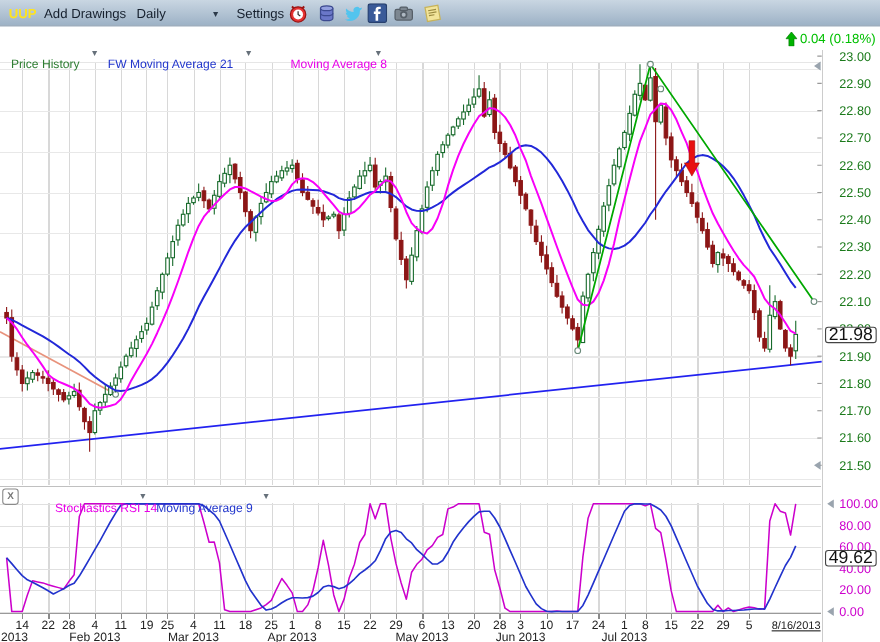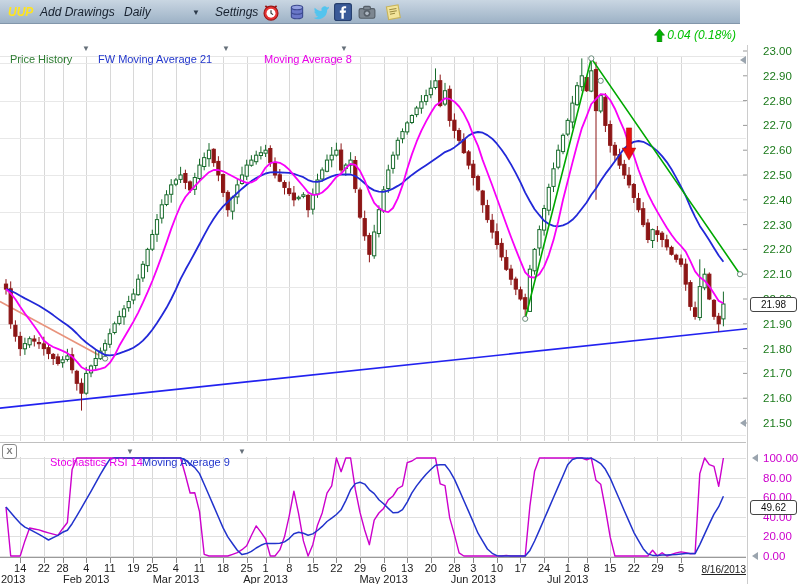--- a/index.html
+++ b/index.html
@@ -1,21 +1,21 @@
 <!DOCTYPE html>
 <html><head>
 <meta charset="utf-8">
 <style>
   html,body{margin:0;padding:0;background:#fff;}
   body{font-family:"Liberation Sans","DejaVu Sans",sans-serif;}
   .screen{position:relative;width:800px;height:584px;overflow:hidden;background:#fff;}
 
   
-  .toolbar{position:absolute;top:0;left:0;width:740px;height:23px;
-    background:linear-gradient(#c9d6e2,#9db2c6);border-bottom:1px solid #8296aa;z-index:5;font-style:italic;}
+  .toolbar{position:absolute;top:0;left:0;width:800px;height:23px;
+    background:linear-gradient(#c9d6e2,#9db2c6);border-bottom:1px solid #8296aa;z-index:5;}
   .tb{position:absolute;top:5px;font-size:12px;color:#16202e;white-space:nowrap;cursor:default;}
   .tb.symbol{color:#ffe41e;font-weight:bold;}
   .ddarrow{position:absolute;font-size:8px;color:#2c3a4a;top:8px;}
   .tbicon{position:absolute;top:3px;width:18px;height:18px;}
   .change{position:absolute;top:4px;right:4px;font-size:12px;color:#00c000;display:flex;align-items:center;gap:2px;margin-top:24px;}
 
   
   .subheader{position:absolute;top:24px;left:0;width:800px;height:13px;background:#c9d4de;
     border-bottom:1px solid #adbac6;z-index:5;}
   .sub{position:absolute;top:1px;font-size:10.5px;white-space:nowrap;}
@@ -26,21 +26,21 @@
   
   .indrow{position:absolute;left:0;height:15px;z-index:4;font-size:11px;white-space:nowrap;}
   .ind{position:absolute;top:12px;}
   .c-green{color:#2e7d32;} .c-blue{color:#2236cc;} .c-mag{color:#e800e8;padding-left:26px;}
   .dd{position:absolute;top:3px;font-size:8px;color:#66707a;}
   .xbtn{position:absolute;left:2px;top:0;width:13px;height:13px;border:1px solid #8a8a8a;border-radius:3px;
     background:#fff;color:#777;font-size:9px;font-weight:bold;line-height:13px;text-align:center;}
 
   
   .valbox{position:absolute;left:750px;width:45px;height:13px;border:1px solid #444;border-radius:3px;
-    background:#fff;font-size:10px;color:#111;text-align:center;line-height:13px;z-index:6;}
+    background:#fff;font-size:16px;color:#111;text-align:center;line-height:13px;z-index:6;}
   .endlabel{position:absolute;left:686px;top:564px;width:60px;font-size:10px;color:#222;text-align:right;z-index:4;text-decoration:underline;}
 
   svg#chart{position:absolute;top:38px;left:0;z-index:1;}
   svg text{font-family:"Liberation Sans","DejaVu Sans",sans-serif;}
 </style>
 </head>
 <body>
 
 <div class="screen">
 

